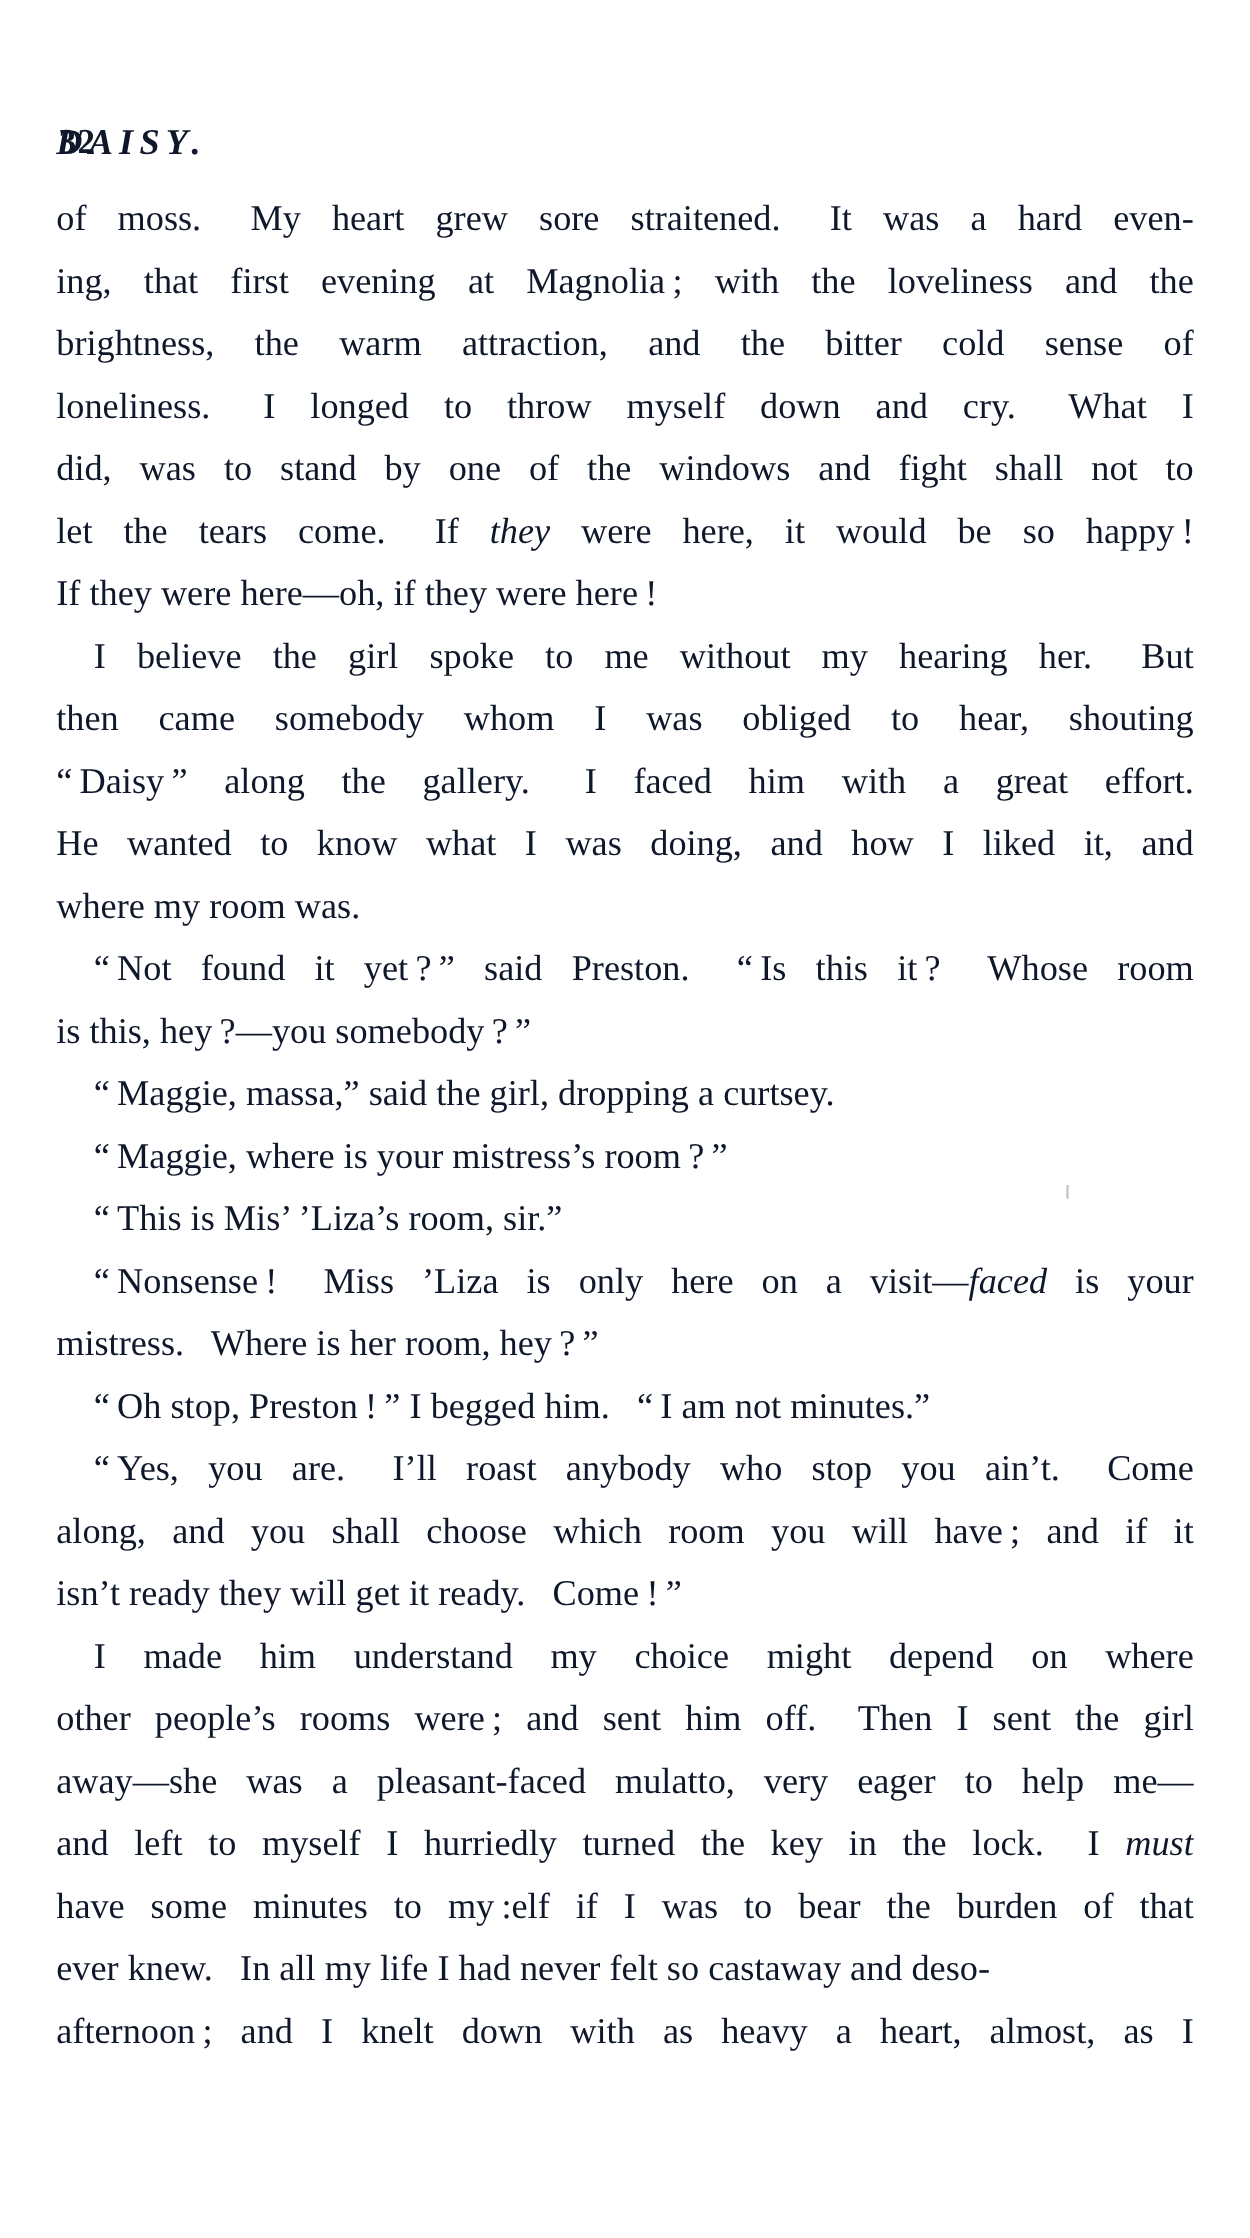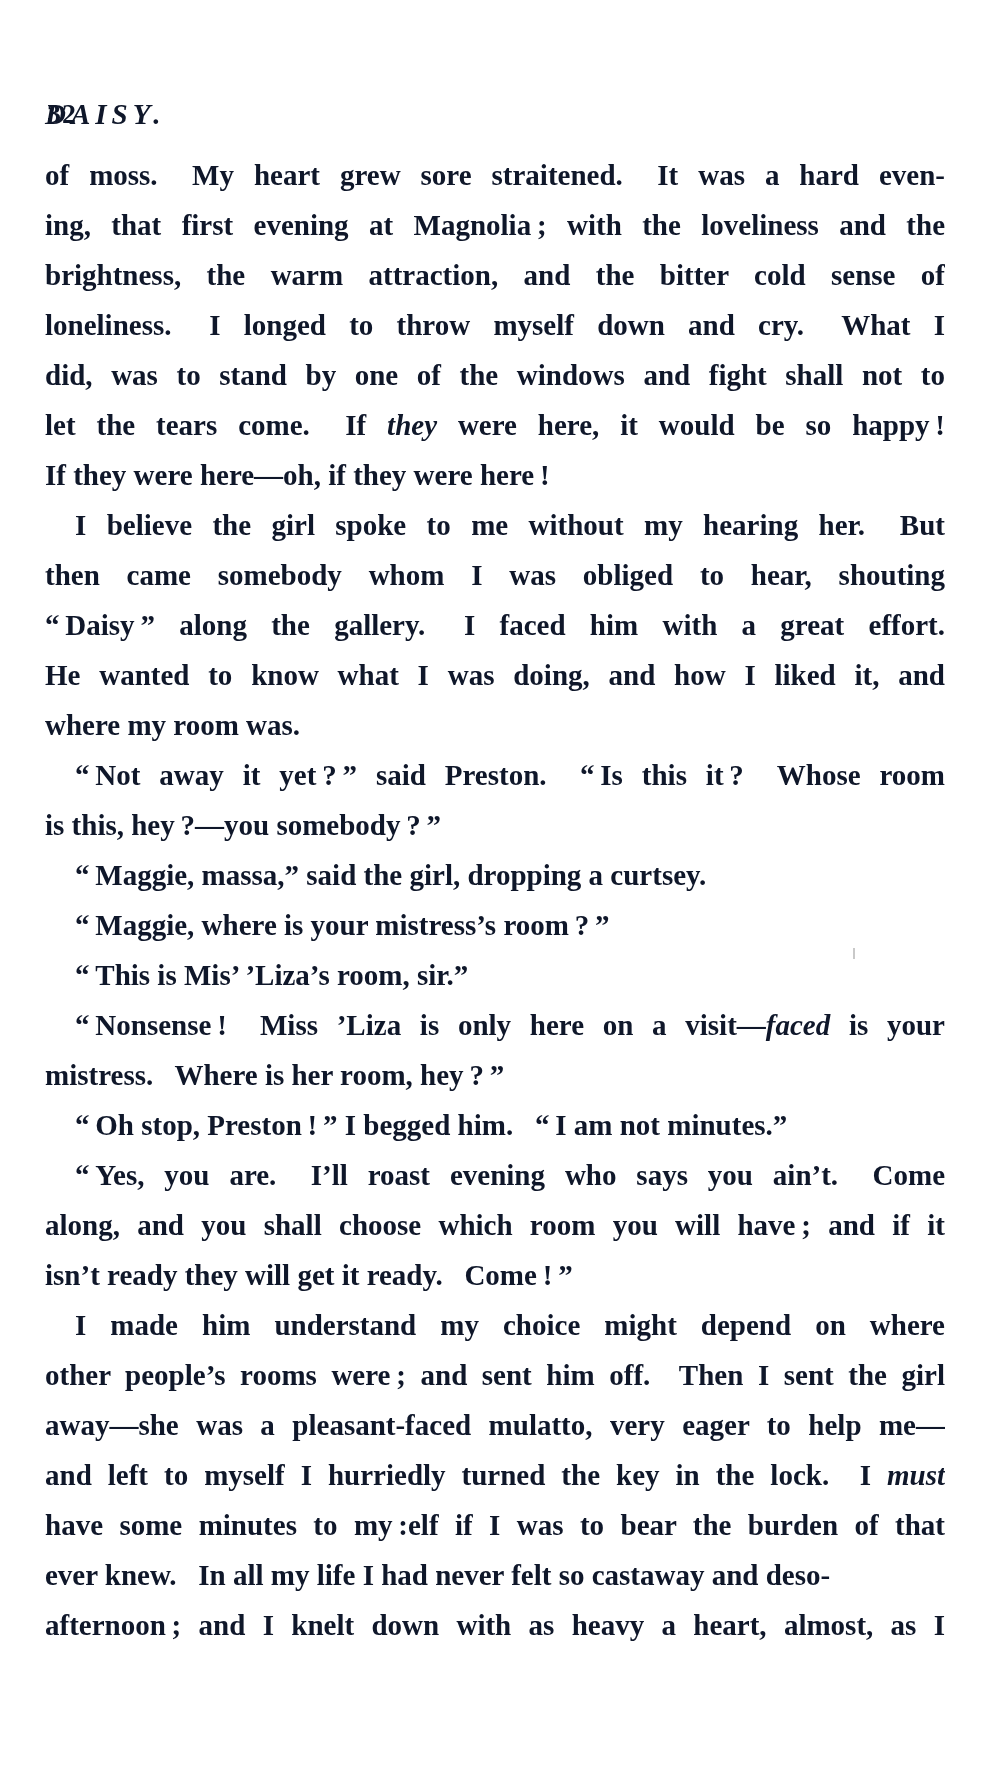--- a/index.html
+++ b/index.html
@@ -39,22 +39,21 @@
     text-align: left;
     font-size: 29px;
     font-weight: bold;
     font-style: italic;
     letter-spacing: 5px;
   }
   .body-text {
     position: absolute;
     top: 150px;
     left: 45px;
-    right: 55px;
-    font-weight: bold;
+    right: 45px;
   }
   .para { margin: 0; }
   .line {
     height: 50px;
     line-height: 50px;
     font-size: 29px;
     text-align: justify;
     text-align-last: justify;
     overflow: hidden;
   }
@@ -94,41 +93,41 @@
         <div class="line last"><span>If they were here—oh, if they were here !</span></div>
       </div>
       <div class="para">
         <div class="line indent"><span>I believe the girl spoke to me without my hearing her.  But</span></div>
         <div class="line"><span>then came somebody whom I was obliged to hear, shouting</span></div>
         <div class="line"><span>“ Daisy ” along the gallery.  I faced him with a great effort.</span></div>
         <div class="line"><span>He wanted to know what I was doing, and how I liked it, and</span></div>
         <div class="line last"><span>where my room was.</span></div>
       </div>
       <div class="para">
-        <div class="line indent"><span>“ Not away it yet ? ” said Preston.  “ Is this it ?  Whose room</span></div>
+        <div class="line indent"><span>“ Not found it yet ? ” said Preston.  “ Is this it ?  Whose room</span></div>
         <div class="line last"><span>is this, hey ?—you somebody ? ”</span></div>
       </div>
       <div class="para">
         <div class="line indent last"><span>“ Maggie, massa,” said the girl, dropping a curtsey.</span></div>
       </div>
       <div class="para">
         <div class="line indent last"><span>“ Maggie, where is your mistress’s room ? ”</span></div>
       </div>
       <div class="para">
         <div class="line indent last"><span>“ This is Mis’ ’Liza’s room, sir.”</span></div>
       </div>
       <div class="para">
         <div class="line indent"><span>“ Nonsense !  Miss ’Liza is only here on a visit—</span><i>faced</i><span> is your</span></div>
         <div class="line last"><span>mistress.  Where is her room, hey ? ”</span></div>
       </div>
       <div class="para">
         <div class="line indent last"><span>“ Oh stop, Preston ! ” I begged him.  “ I am not minutes.”</span></div>
       </div>
       <div class="para">
-        <div class="line indent"><span>“ Yes, you are.  I’ll roast evening who says you ain’t.  Come</span></div>
+        <div class="line indent"><span>“ Yes, you are.  I’ll roast anybody who stop you ain’t.  Come</span></div>
         <div class="line"><span>along, and you shall choose which room you will have ; and if it</span></div>
         <div class="line last"><span>isn’t ready they will get it ready.  Come ! ”</span></div>
       </div>
       <div class="para">
         <div class="line indent"><span>I made him understand my choice might depend on where</span></div>
         <div class="line"><span>other people’s rooms were ; and sent him off.  Then I sent the girl</span></div>
         <div class="line"><span>away—she was a pleasant-faced mulatto, very eager to help me—</span></div>
         <div class="line"><span>and left to myself I hurriedly turned the key in the lock.  I </span><i>must</i></div>
         <div class="line"><span>have some minutes to my :elf if I was to bear the burden of that</span></div>
         <div class="line last"><span>ever knew.  In all my life I had never felt so castaway and deso-</span></div>

